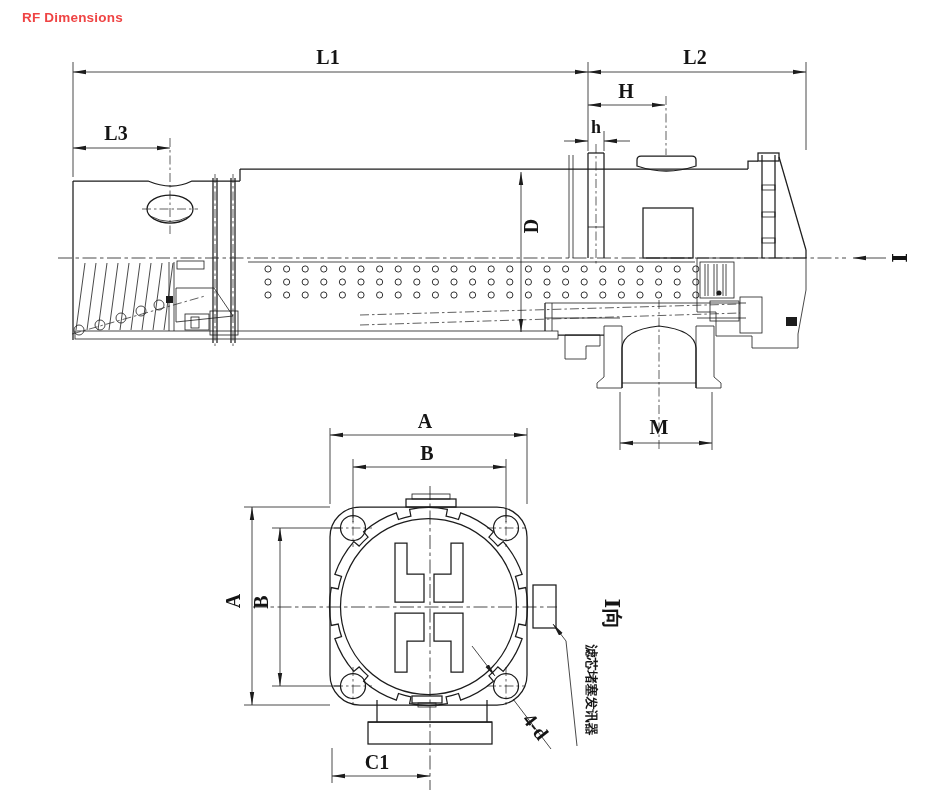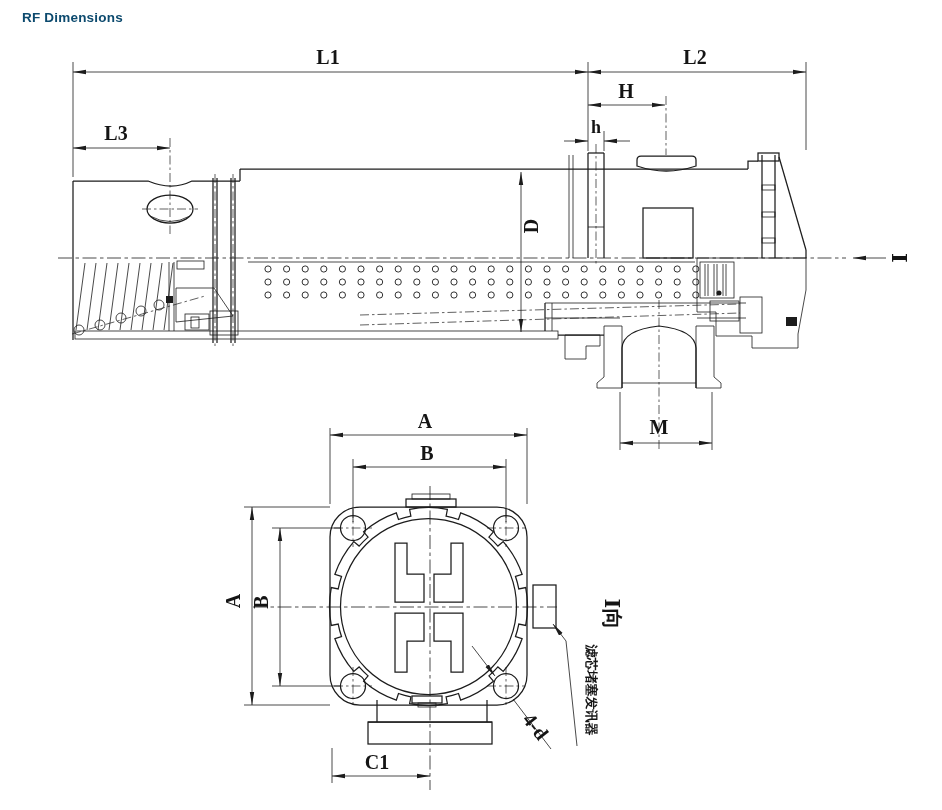--- a/index.html
+++ b/index.html
@@ -1,17 +1,17 @@
 <!DOCTYPE html>
 <html><head>
 <meta charset="utf-8">
 <style>
   html,body{margin:0;padding:0;background:#ffffff;width:942px;height:810px;overflow:hidden;}
   #stage{position:relative;width:942px;height:810px;background:#fff;font-family:"Liberation Sans",sans-serif;}
-  #page-title{position:absolute;left:22px;top:10px;font-size:13.5px;font-weight:bold;color:#0c4a6e;letter-spacing:.2px;}
+  #page-title{position:absolute;left:22px;top:10px;font-size:13.5px;font-weight:bold;color:#ef4444;letter-spacing:.2px;}
   svg{position:absolute;left:0;top:0;}
   .o{stroke:#1c1c1c;stroke-width:1.25;fill:none;}
   .t{stroke:#1c1c1c;stroke-width:.8;fill:none;}
   .cl{stroke:#1c1c1c;stroke-width:.8;fill:none;stroke-dasharray:14 3.5 3.5 3.5;}
   .clt{stroke:#1c1c1c;stroke-width:.7;fill:none;stroke-dasharray:9 3 2.5 3;}
   .dim{stroke:#1c1c1c;stroke-width:.8;fill:none;}
   .lbl{font-family:"Liberation Serif",serif;font-size:20px;font-weight:600;fill:#141414;text-anchor:middle;}
   .lbl-sm{font-family:"Liberation Serif",serif;font-size:18px;font-weight:600;fill:#141414;text-anchor:middle;}
   .cjk{font-family:"DejaVu Sans",sans-serif;font-size:13px;font-weight:bold;fill:#141414;text-anchor:middle;}
   .viewlbl{font-family:"DejaVu Serif",serif;font-size:21px;font-weight:bold;fill:#141414;text-anchor:middle;}

